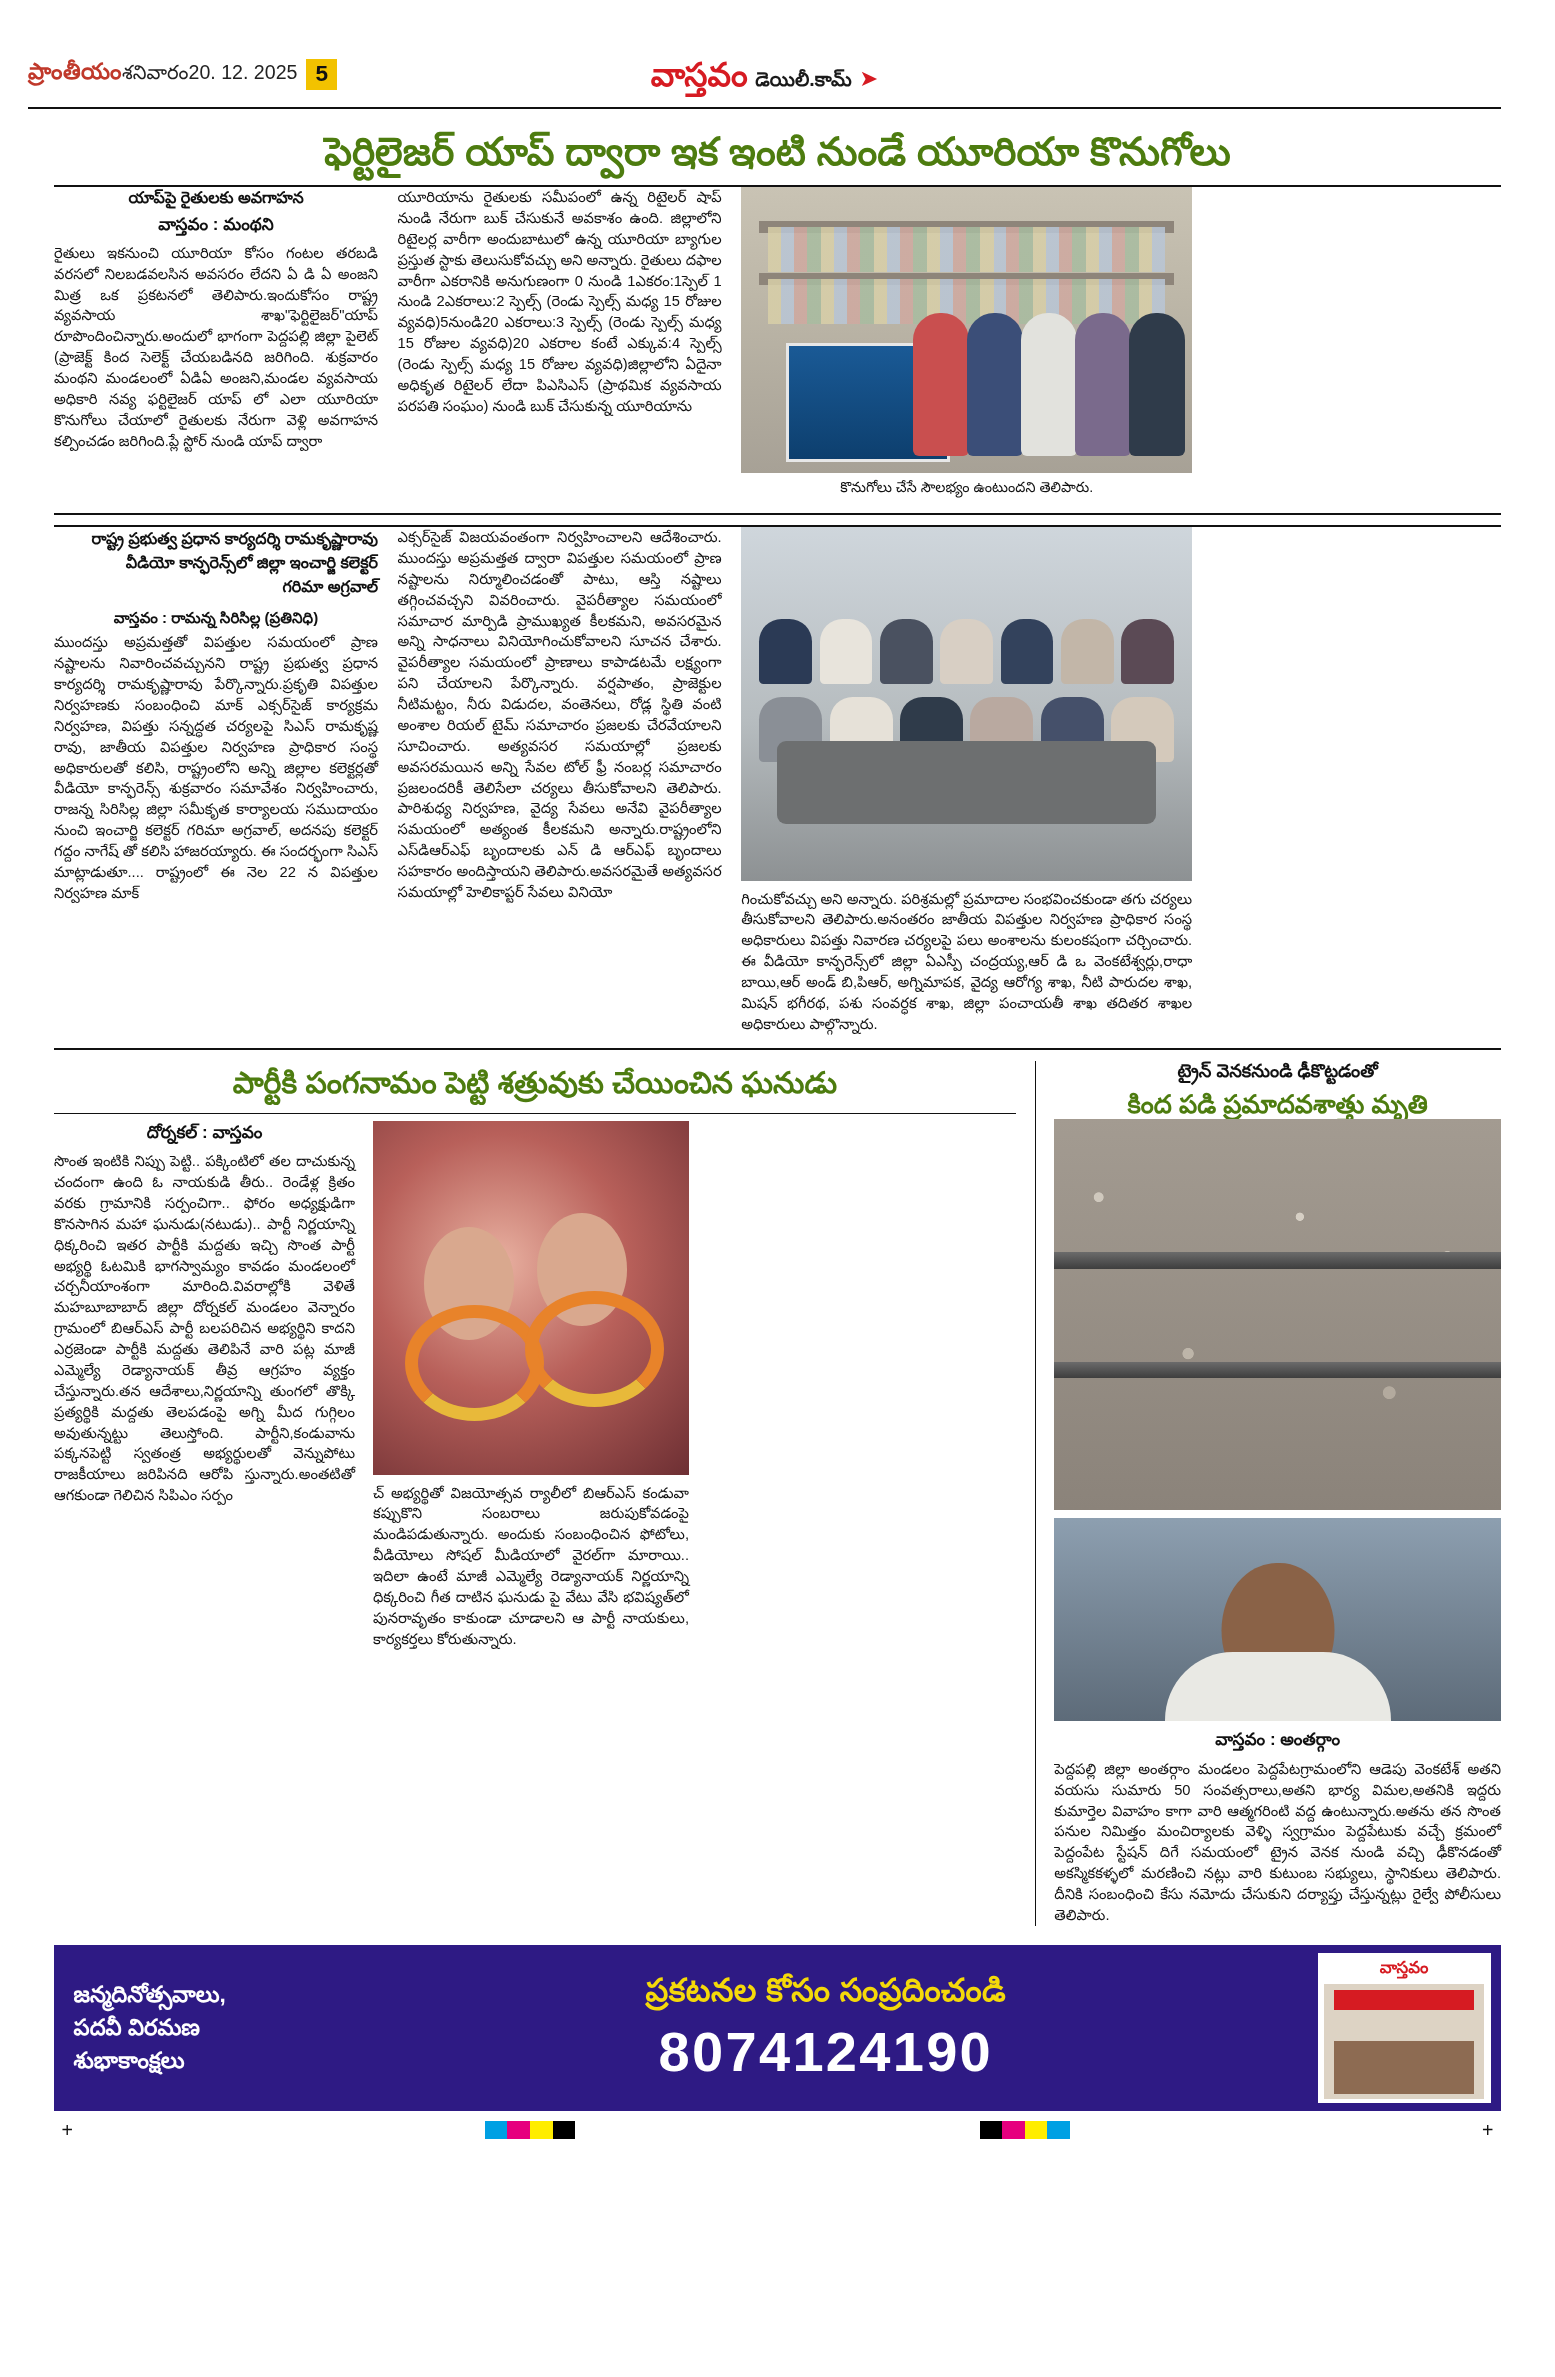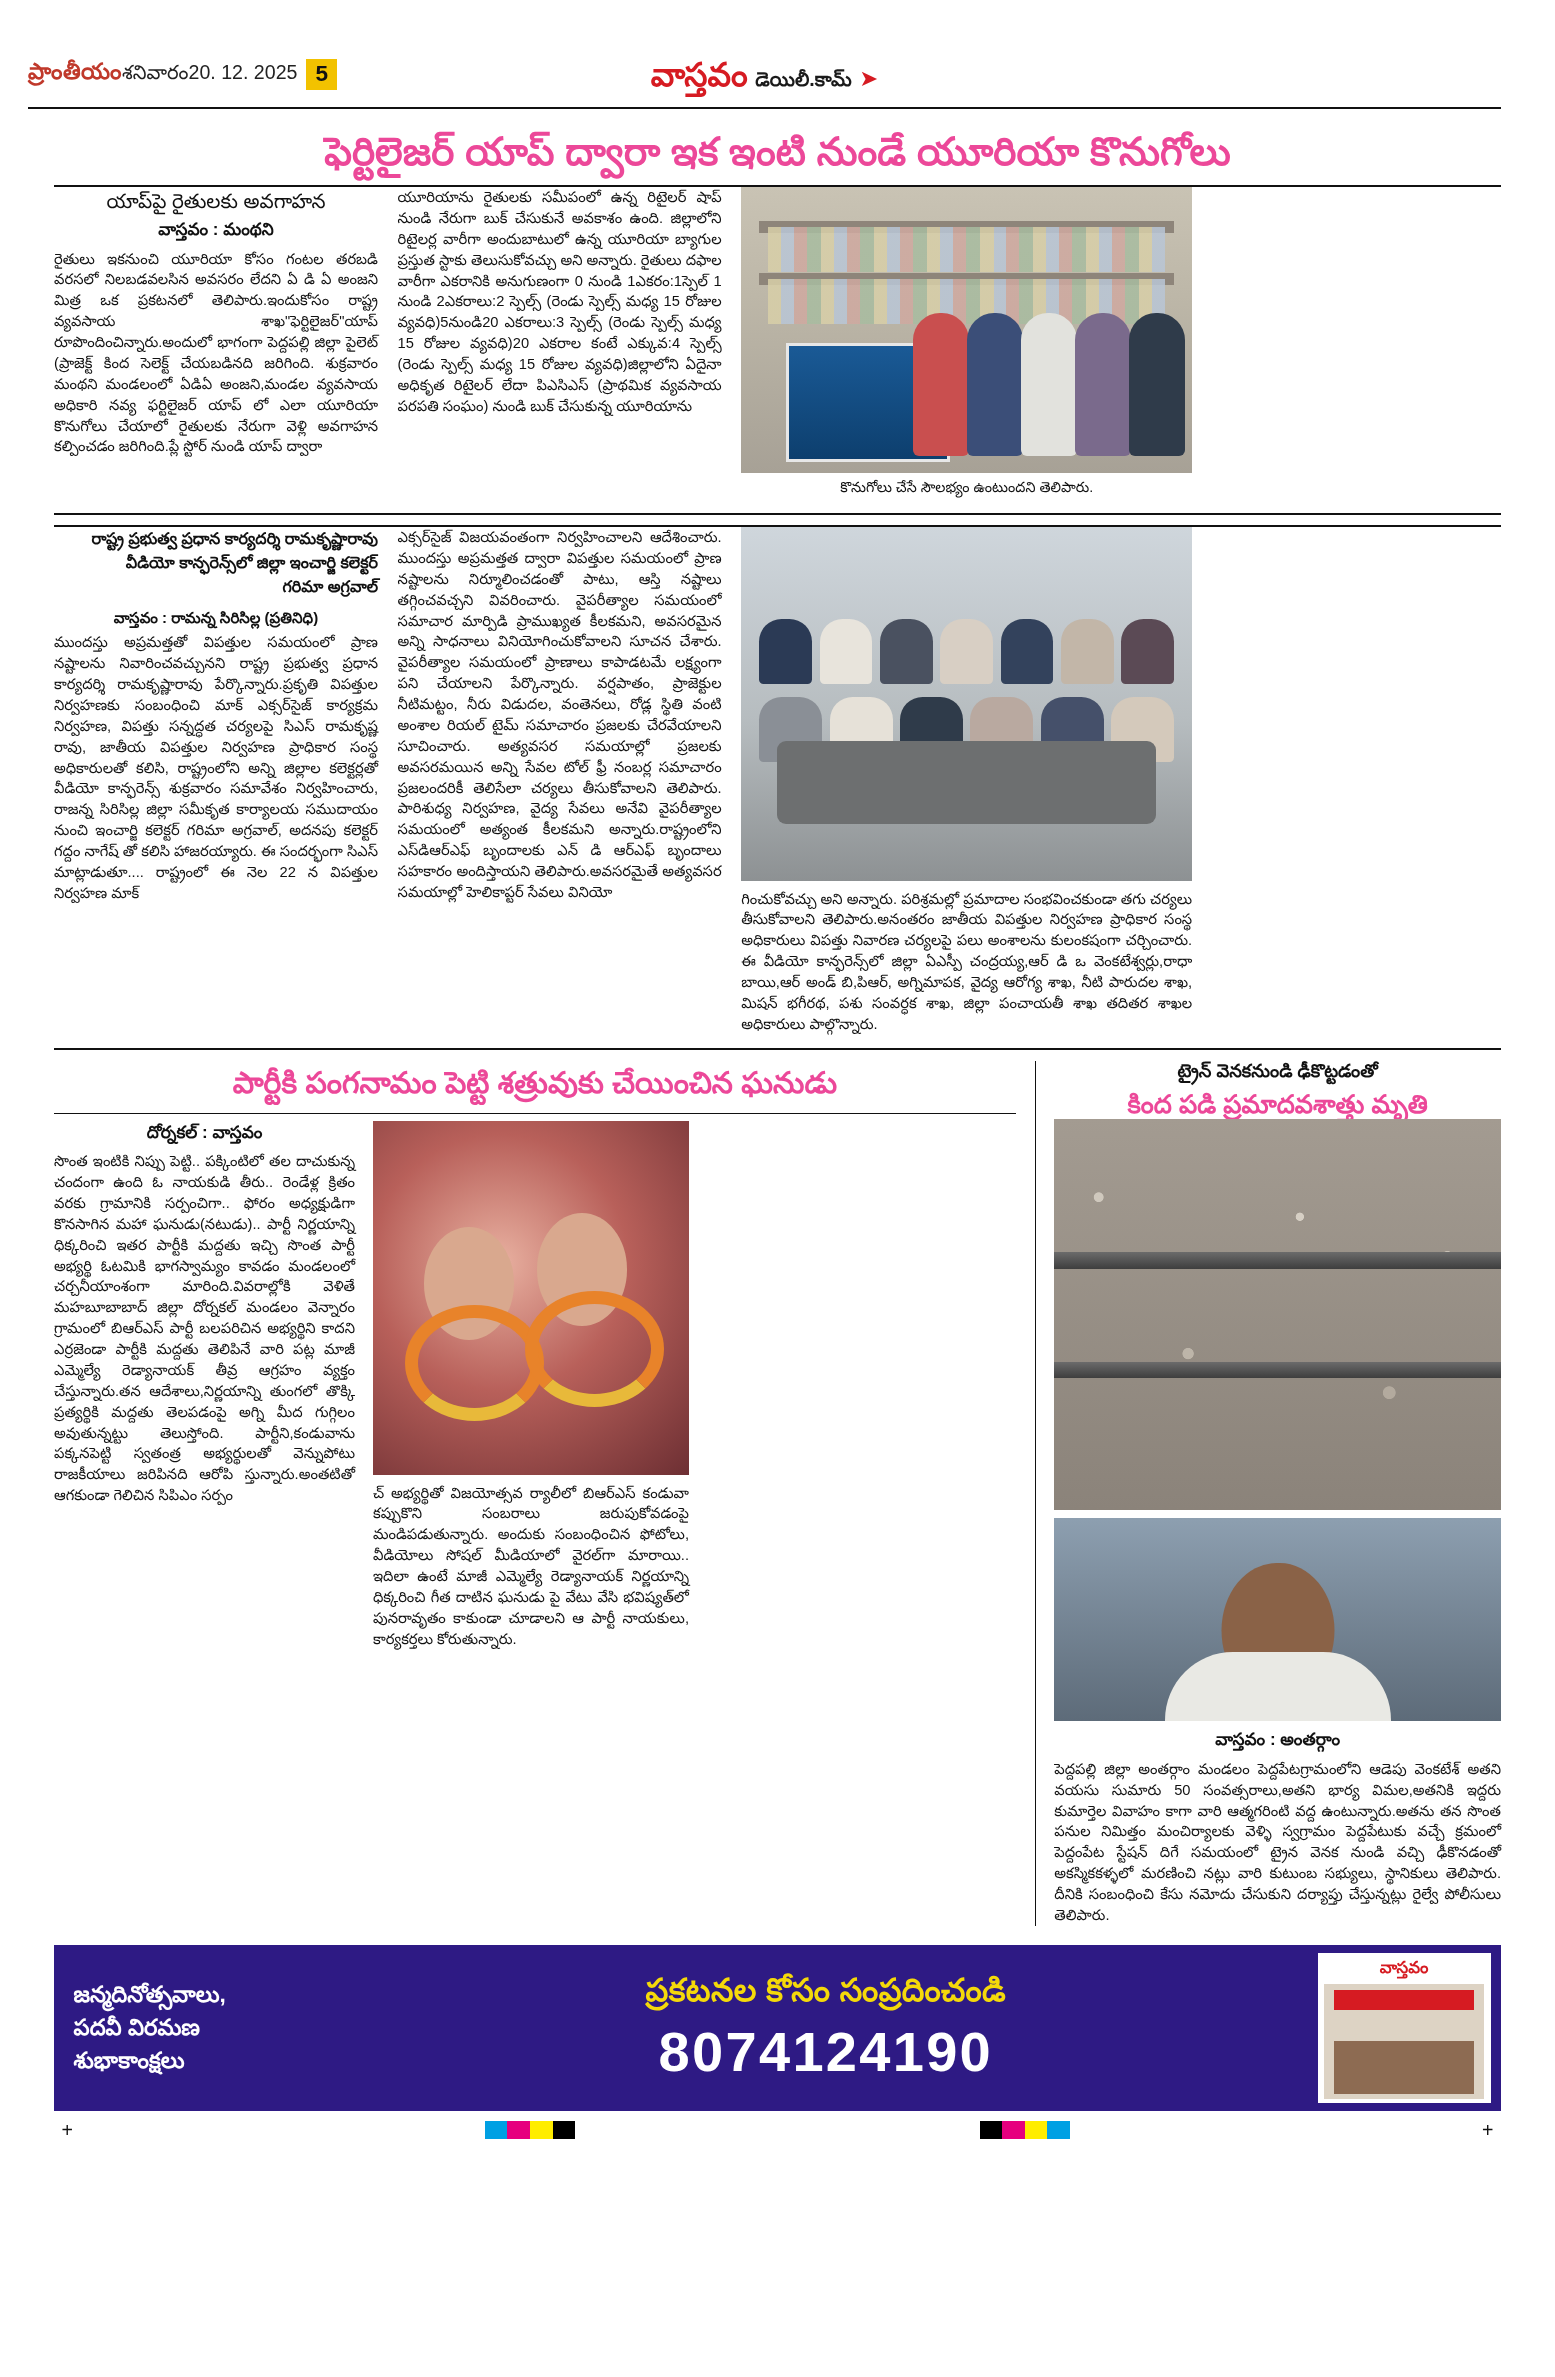--- a/index.html
+++ b/index.html
@@ -78,43 +78,43 @@
     line-height: 1.25;
   }
 
   
   .rule {
     border: 0;
     border-top: 2.3px solid #111;
     margin: 0;
   }
   .headline-red {
-    color: #ec4899;
+    color: #4d7c0f;
     font-weight: bold;
     text-align: center;
     line-height: 1.18;
   }
 
   
   .story1 {
     margin: 0 54px;
     padding-top: 13.5px;
   }
   .h1-main { font-size: 39px; padding: 6px 0 10.5px; }
   .s1-body {
     display: flex;
     gap: 19.6px;
     padding-bottom: 9px;
   }
   .col { font-size: 14.7px; line-height: 1.42; text-align: justify; }
   .s1-col { width: 324px; }
   .s1-kicker {
     text-align: center;
-    font-weight: normal;
-    font-size: 20px;
+    font-weight: bold;
+    font-size: 16px;
     margin-bottom: 3px;
   }
   .s1-dateline {
     text-align: center;
     font-weight: bold;
     font-size: 17px;
     margin-bottom: 6px;
   }
   .s1-photo-col { width: 451px; }
   .photo {

